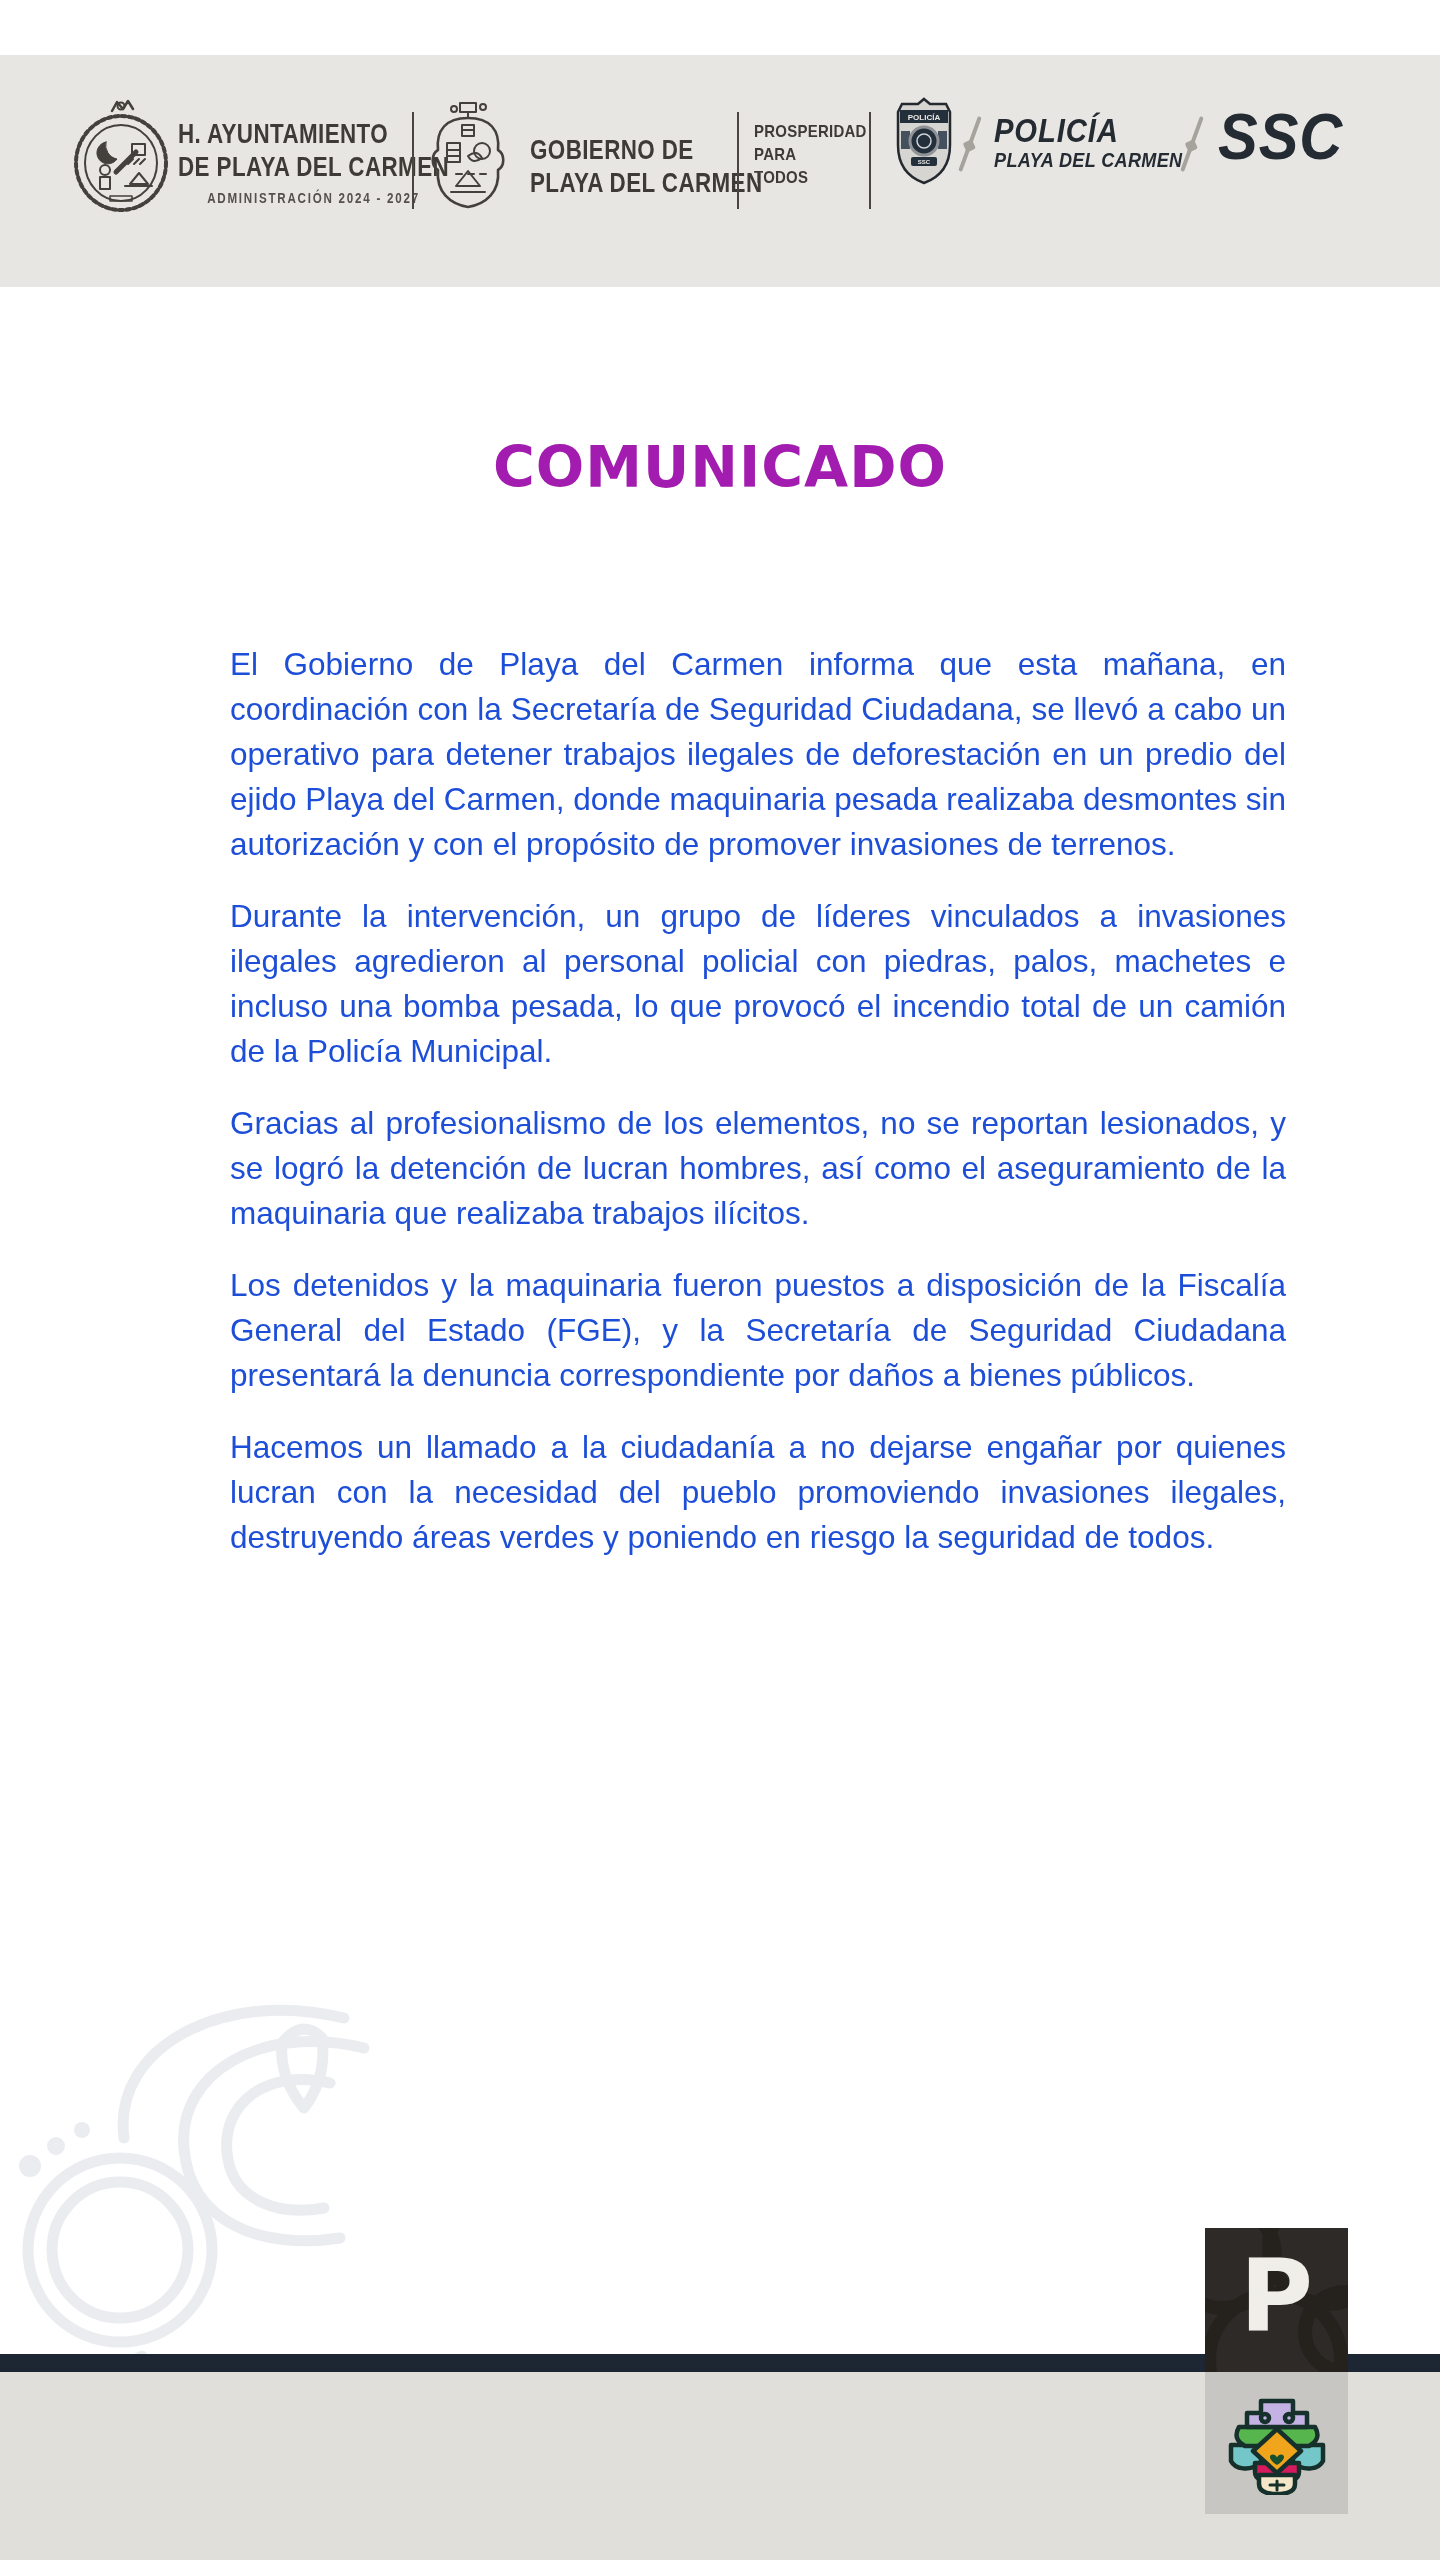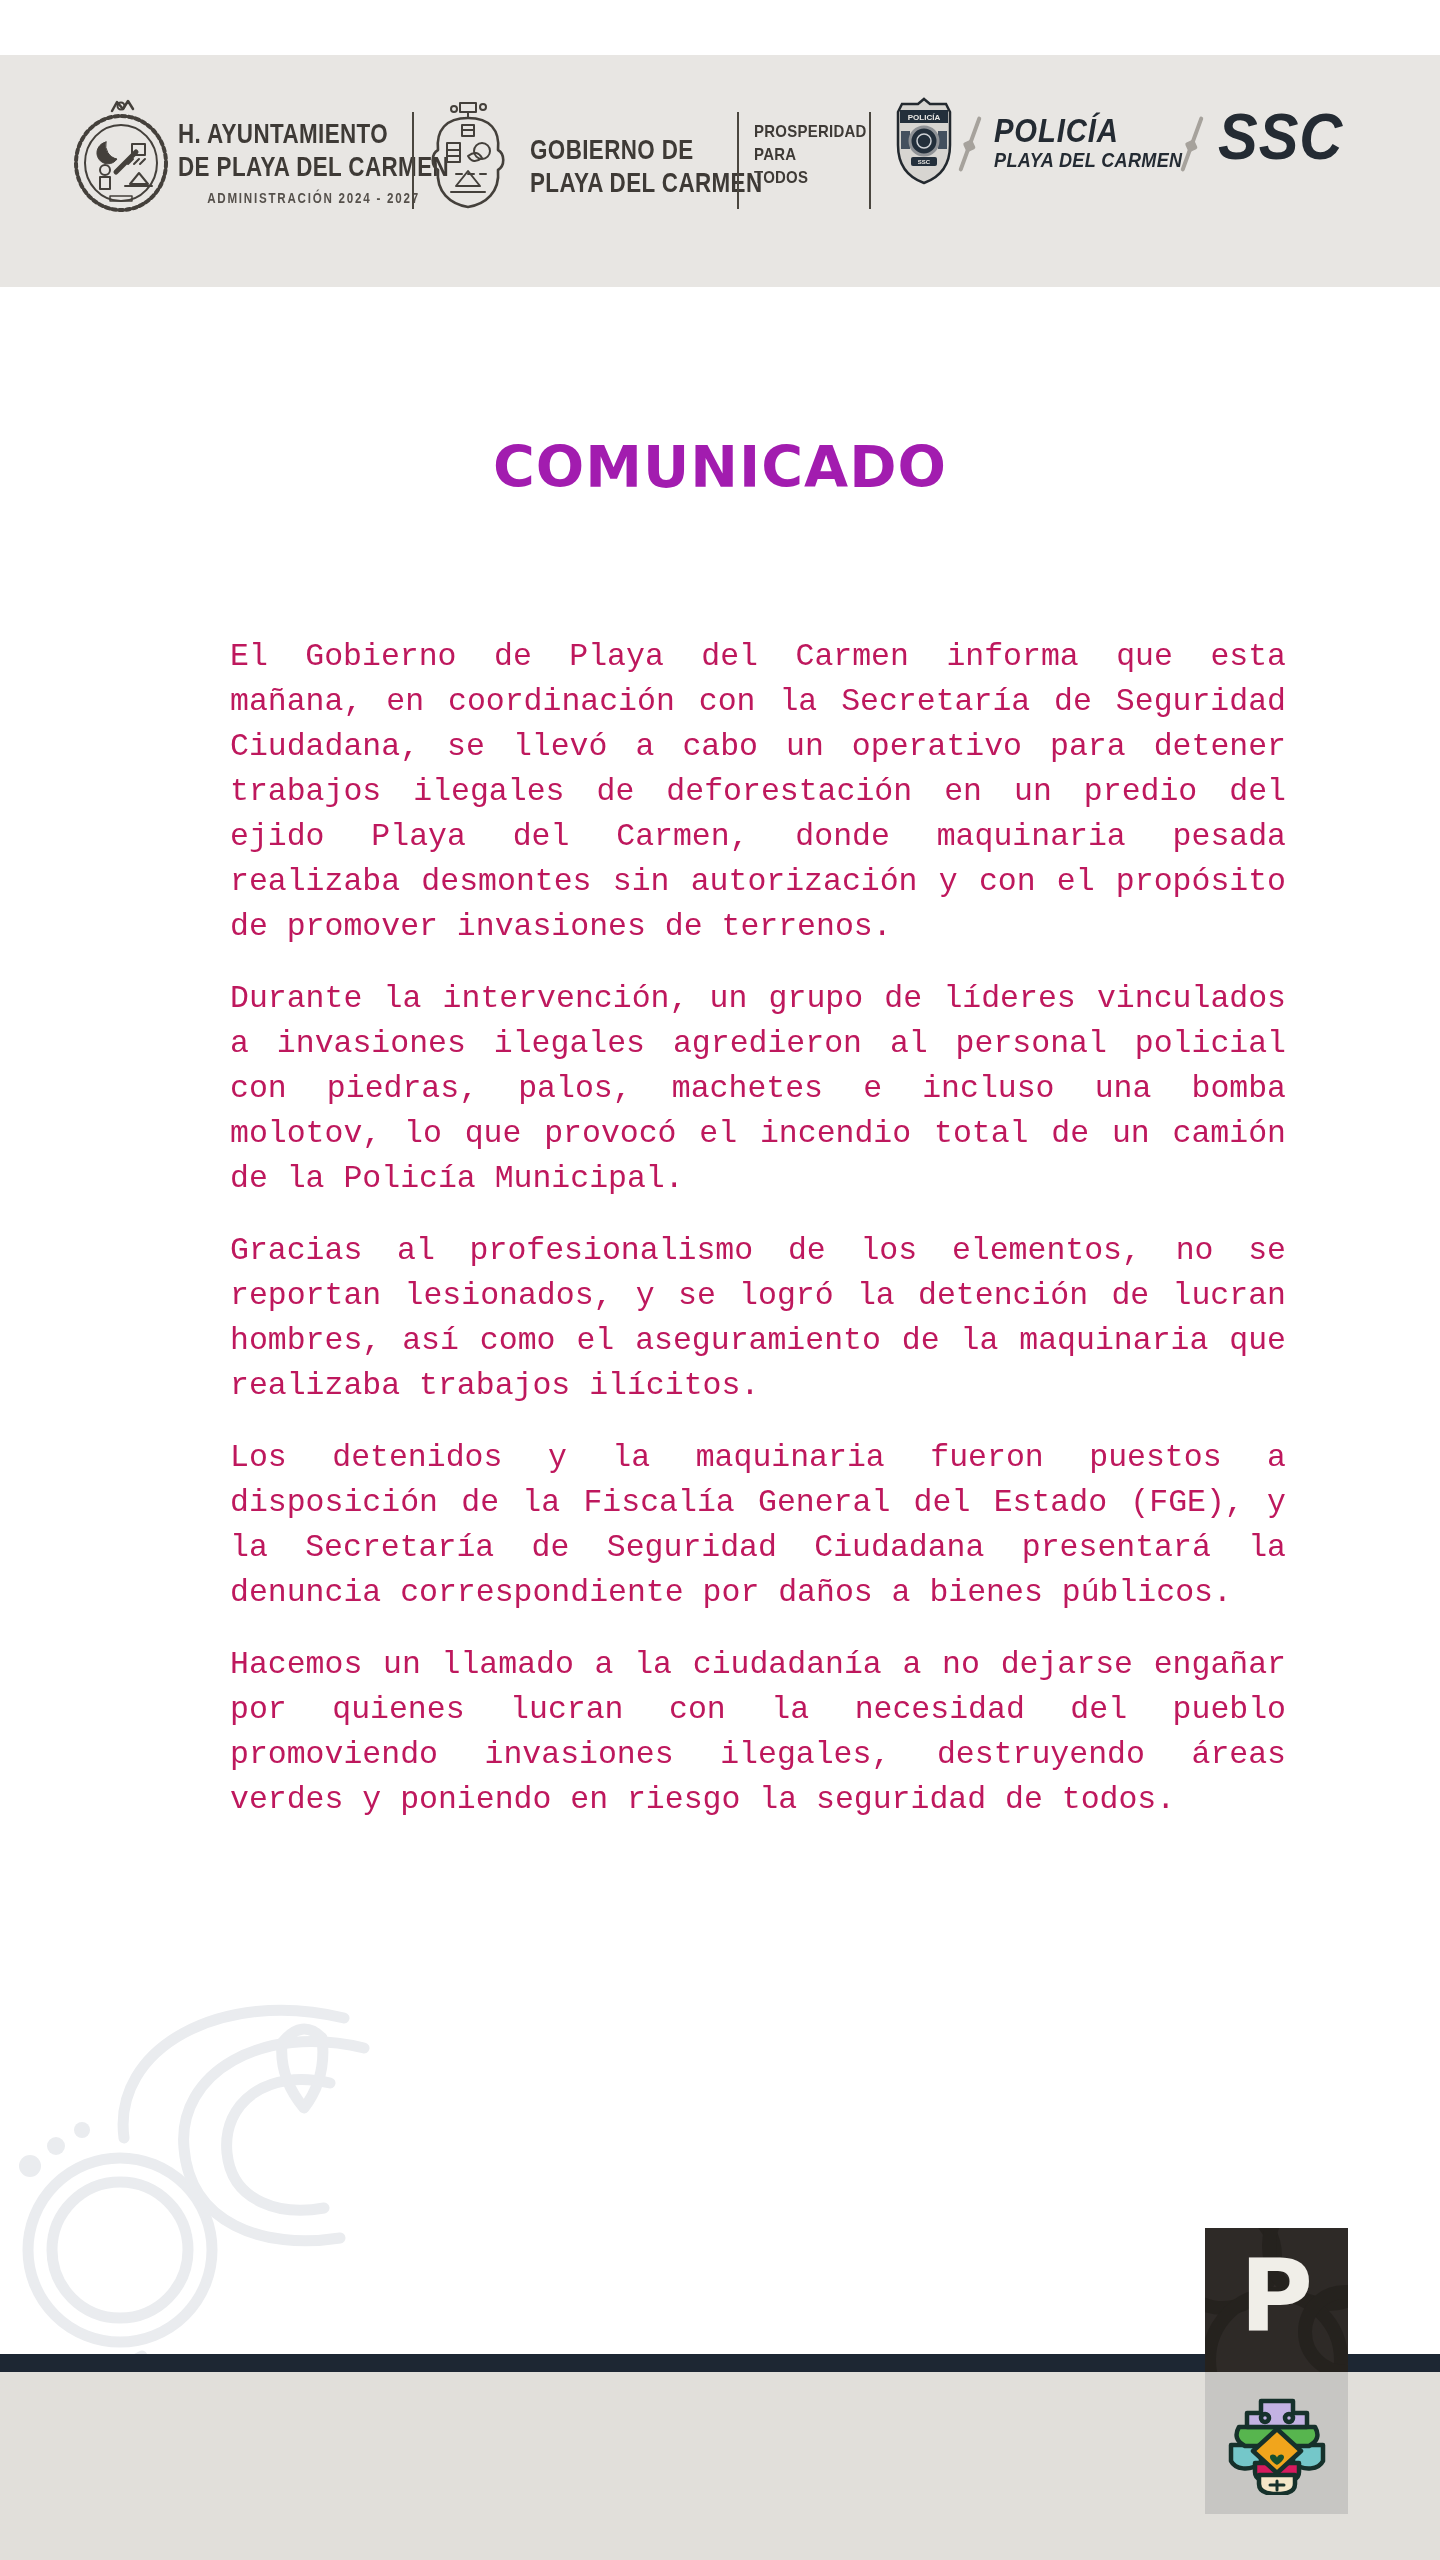--- a/index.html
+++ b/index.html
@@ -33,21 +33,21 @@
        color:#242b33;transform:scaleX(.93);transform-origin:left top;letter-spacing:1px;}
 
   
   .title{position:absolute;left:0;top:396px;width:1440px;text-align:center;z-index:2;
          font-family:"DejaVu Sans","Liberation Sans",sans-serif;font-weight:bold;font-size:57px;
          color:#a21caf;letter-spacing:1px;}
   .salutation{position:absolute;left:230px;top:512px;z-index:2;
          font-family:"DejaVu Sans","Liberation Sans",sans-serif;font-weight:bold;font-size:45px;
          color:#070707;letter-spacing:-.5px;}
   .bodytext{position:absolute;left:230px;top:630px;width:1056px;z-index:2;}
-  .bodytext p{margin:4px 0 27px 0;font-size:31.5px;line-height:45px;color:#be185d;text-align:justify;font-family:Liberation Mono, monospace;}
+  .bodytext p{margin:12px 0 27px 0;font-size:31.5px;line-height:45px;color:#1d4ed8;text-align:justify;}
 
   
   .watermark{position:absolute;left:-28px;top:1988px;width:400px;height:580px;z-index:0;}
 
   
   .navybar{position:absolute;left:0;top:2354px;width:1440px;height:18px;background:#1d2733;z-index:3;}
   .strip{position:absolute;left:0;top:2372px;width:1440px;height:188px;background:#e1dfda;z-index:1;}
   .psquare{position:absolute;left:1205px;top:2228px;width:143px;height:144px;background:#2e2a27;z-index:4;
            display:flex;align-items:center;justify-content:center;overflow:hidden;}
   .psquare .pattern{position:absolute;inset:0;}
@@ -169,21 +169,21 @@
 
     <div class="slash s2"></div>
 
     <div class="ssc">SSC</div>
   </header>
 
   <h1 class="title">COMUNICADO</h1>
 
   <main class="bodytext">
     <p>El Gobierno de Playa del Carmen informa que esta mañana, en coordinación con la Secretaría de Seguridad Ciudadana, se llevó a cabo un operativo para detener trabajos ilegales de deforestación en un predio del ejido Playa del Carmen, donde maquinaria pesada realizaba desmontes sin autorización y con el propósito de promover invasiones de terrenos.</p>
-    <p>Durante la intervención, un grupo de líderes vinculados a invasiones ilegales agredieron al personal policial con piedras, palos, machetes e incluso una bomba molotov, lo que provocó el incendio total de un camión de la Policía Municipal.</p>
+    <p>Durante la intervención, un grupo de líderes vinculados a invasiones ilegales agredieron al personal policial con piedras, palos, machetes e incluso una bomba pesada, lo que provocó el incendio total de un camión de la Policía Municipal.</p>
     <p>Gracias al profesionalismo de los elementos, no se reportan lesionados, y se logró la detención de lucran hombres, así como el aseguramiento de la maquinaria que realizaba trabajos ilícitos.</p>
     <p>Los detenidos y la maquinaria fueron puestos a disposición de la Fiscalía General del Estado (FGE), y la Secretaría de Seguridad Ciudadana presentará la denuncia correspondiente por daños a bienes públicos.</p>
     <p>Hacemos un llamado a la ciudadanía a no dejarse engañar por quienes lucran con la necesidad del pueblo promoviendo invasiones ilegales, destruyendo áreas verdes y poniendo en riesgo la seguridad de todos.</p>
   </main>
 
   <div class="strip"></div>
   <div class="navybar"></div>
 
   <div class="psquare">
     <svg class="pattern" viewBox="0 0 143 144">

